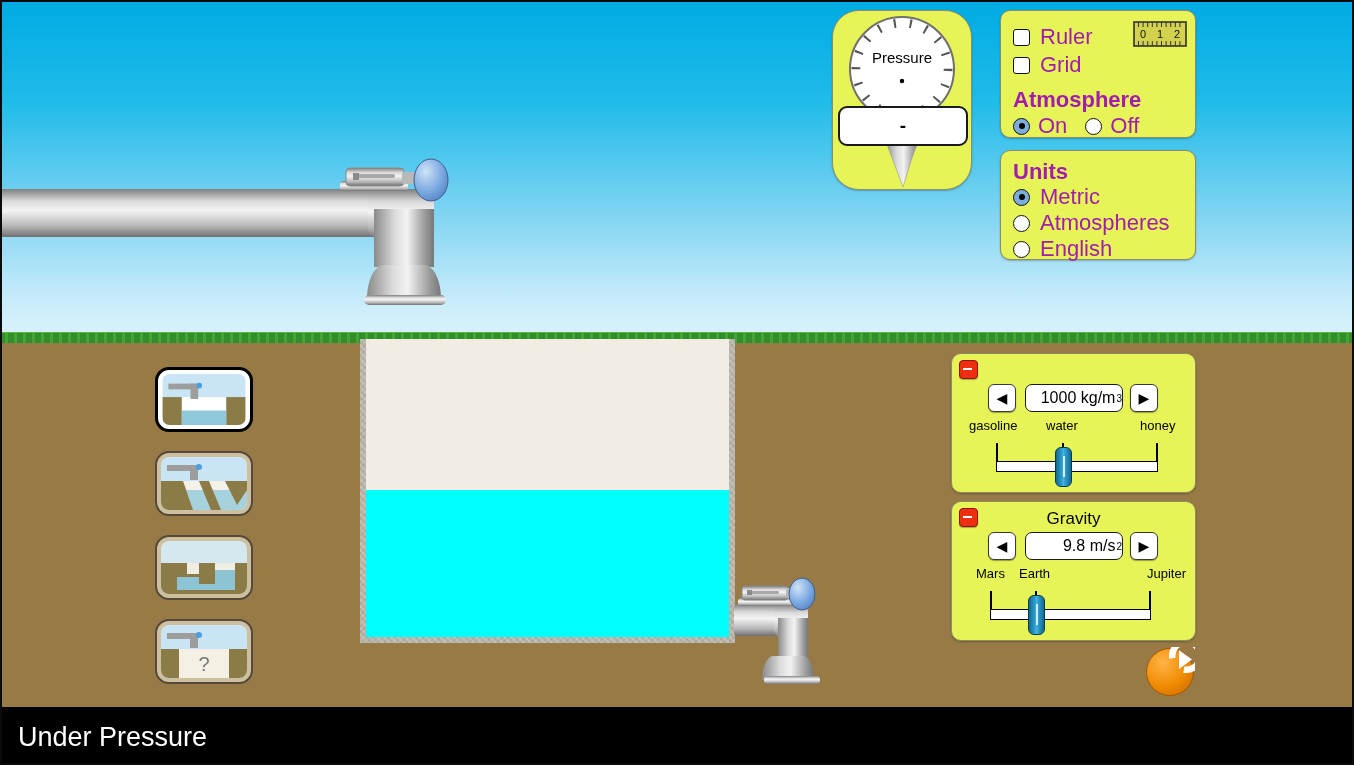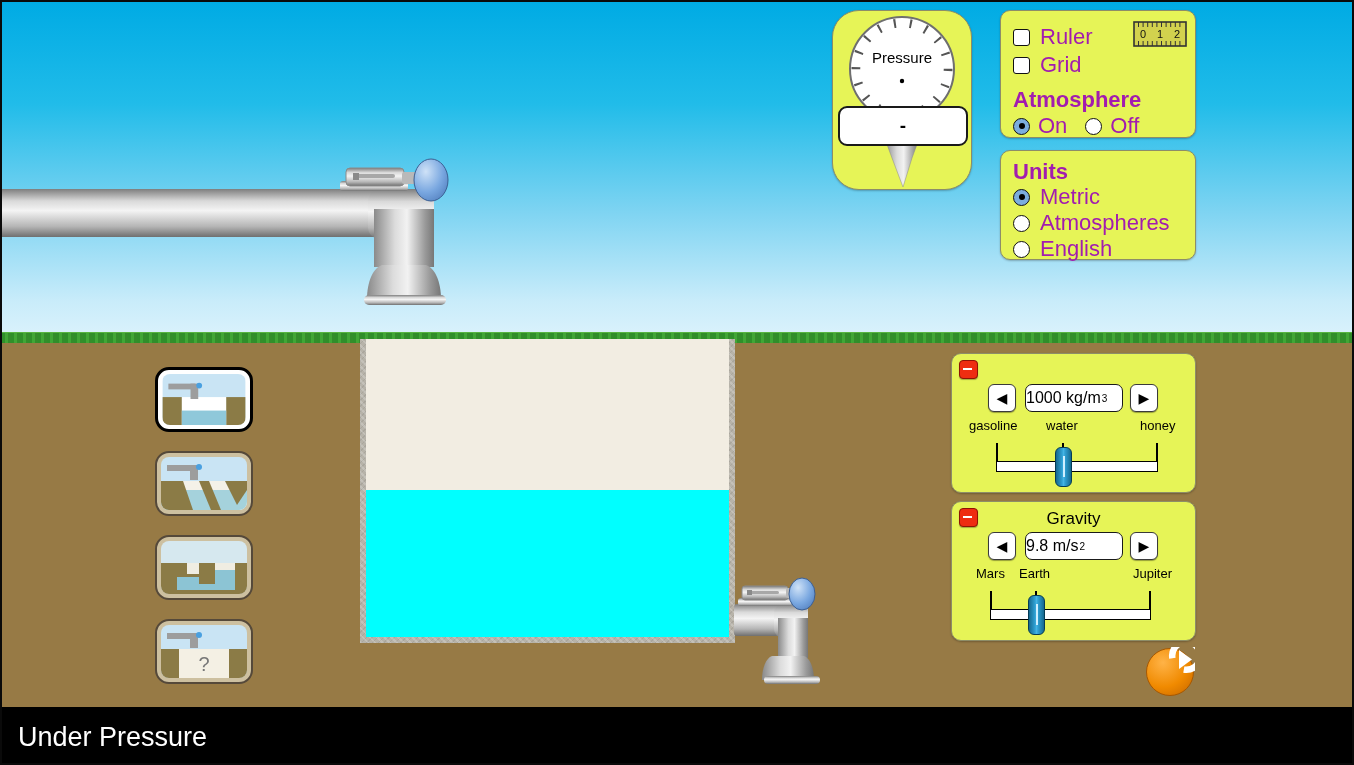--- a/index.html
+++ b/index.html
@@ -53,21 +53,21 @@
   #gravity-panel{left:949px;top:499px;width:243px;height:138px;}
   .collapse-btn{position:absolute;left:7px;top:6px;width:17px;height:17px;background:#ee2d11;
         border:1px solid #8d1405;border-radius:4px;box-shadow:0 1px 1px rgba(0,0,0,.3);}
   .collapse-btn::after{content:"";position:absolute;left:3px;top:6.5px;width:9px;height:2.5px;background:#fff;}
   .prop-title{position:absolute;left:0;top:7px;width:100%;}
   .stepper-row{position:absolute;left:0;top:30px;width:100%;height:28px;}
   .arrow-btn{position:absolute;width:28px;height:28px;background:#fff;border:1.5px solid #3a3a3a;border-radius:6px;
         box-sizing:border-box;display:flex;align-items:center;justify-content:center;font-size:14px;color:#000;
         box-shadow:0 1px 1px rgba(0,0,0,.35);}
   .value-box{position:absolute;left:73px;top:0;width:98px;height:28px;background:#fff;border:1.5px solid #1a1a1a;
-        border-radius:7px;box-sizing:border-box;display:flex;align-items:center;justify-content:flex-start;
+        border-radius:7px;box-sizing:border-box;display:flex;align-items:center;justify-content:flex-end;
         font-size:16px;color:#000;}
   .value-box sup{font-size:10px;margin-left:1px;}
   .slider-label{position:absolute;top:64px;font-size:13px;color:#000;}
   .slider-track{position:absolute;top:107px;height:11px;background:#fff;border:1.5px solid #000;box-sizing:border-box;}
   .slider-tick{position:absolute;width:2px;height:18px;background:#000;top:89px;}
   .slider-handle{position:absolute;top:93px;width:17px;height:40px;border-radius:6px;
         background:linear-gradient(90deg,#15688e,#2f9fd2 40%,#44b4e4 50%,#2f9fd2 60%,#15688e);
         border:1.5px solid #053c55;box-sizing:border-box;}
   .slider-handle::after{content:"";position:absolute;left:50%;top:8px;width:2px;height:21px;margin-left:-1px;background:#cfefff;}
 
@@ -293,21 +293,21 @@
       <div class="value-box">
         <span>9.8 m/s</span>
           <sup>2</sup>
       </div>
       <div class="arrow-btn" style="left:178px;">
         <span>▶</span>
       </div>
     </div>
     <span class="slider-label" style="left:24px;">Mars</span>
     <span class="slider-label" style="left:67px;">Earth</span>
-    <span class="slider-label" style="left:181px;">Jupiter</span>
+    <span class="slider-label" style="left:195px;">Jupiter</span>
     <div class="slider-tick" style="left:38px;"></div>
     <div class="slider-tick" style="left:83px;"></div>
     <div class="slider-tick" style="left:197px;"></div>
     <div class="slider-track" style="left:38px;width:161px;"></div>
     <div class="slider-handle" style="left:76px;"></div>
   </div>
 
   <svg id="reset-btn" viewBox="0 0 50 50">
     <defs>
       <radialGradient id="resetG" cx="0.35" cy="0.3" r="0.95">

